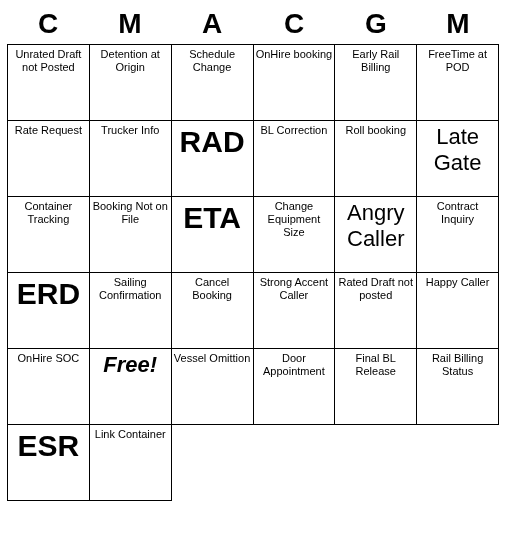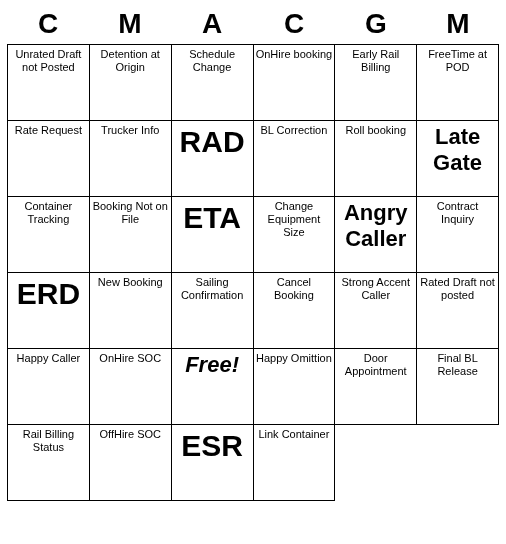--- a/index.html
+++ b/index.html
@@ -41,21 +41,21 @@
       justify-content: center;
       text-align: center;
       padding: 3px 2px;
       min-height: 76px;
       font-size: 11px;
       line-height: 1.2;
       color: #000;
     }
     .cell.large-text {
       font-size: 22px;
-      font-weight: bold;
+      font-weight: normal;
     }
     .cell.xl-text {
       font-size: 30px;
       font-weight: bold;
     }
     .cell.free {
       font-size: 22px;
       font-weight: bold;
       font-style: italic;
     }
@@ -127,23 +127,20 @@
       <div class="cell large-text">
         <span>Angry Caller</span>
       </div>
       <div class="cell">
         <span>Contract Inquiry</span>
       </div>
       <div class="cell xl-text">
         <span>ERD</span>
       </div>
       <div class="cell">
-        <span>New Booking</span>
-      </div>
-      <div class="cell">
         <span>Sailing Confirmation</span>
       </div>
       <div class="cell">
         <span>Cancel Booking</span>
       </div>
       <div class="cell">
         <span>Strong Accent Caller</span>
       </div>
       <div class="cell">
         <span>Rated Draft not posted</span>
@@ -151,33 +148,30 @@
       <div class="cell">
         <span>Happy Caller</span>
       </div>
       <div class="cell">
         <span>OnHire SOC</span>
       </div>
       <div class="cell free">
         <span>Free!</span>
       </div>
       <div class="cell">
-        <span>Happy Omittion</span>
+        <span>Vessel Omittion</span>
       </div>
       <div class="cell">
         <span>Door Appointment</span>
       </div>
       <div class="cell">
         <span>Final BL Release</span>
       </div>
       <div class="cell">
         <span>Rail Billing Status</span>
-      </div>
-      <div class="cell">
-        <span>OffHire SOC</span>
       </div>
       <div class="cell xl-text">
         <span>ESR</span>
       </div>
       <div class="cell">
         <span>Link Container</span>
       </div>
     </div>
 </div>
 

